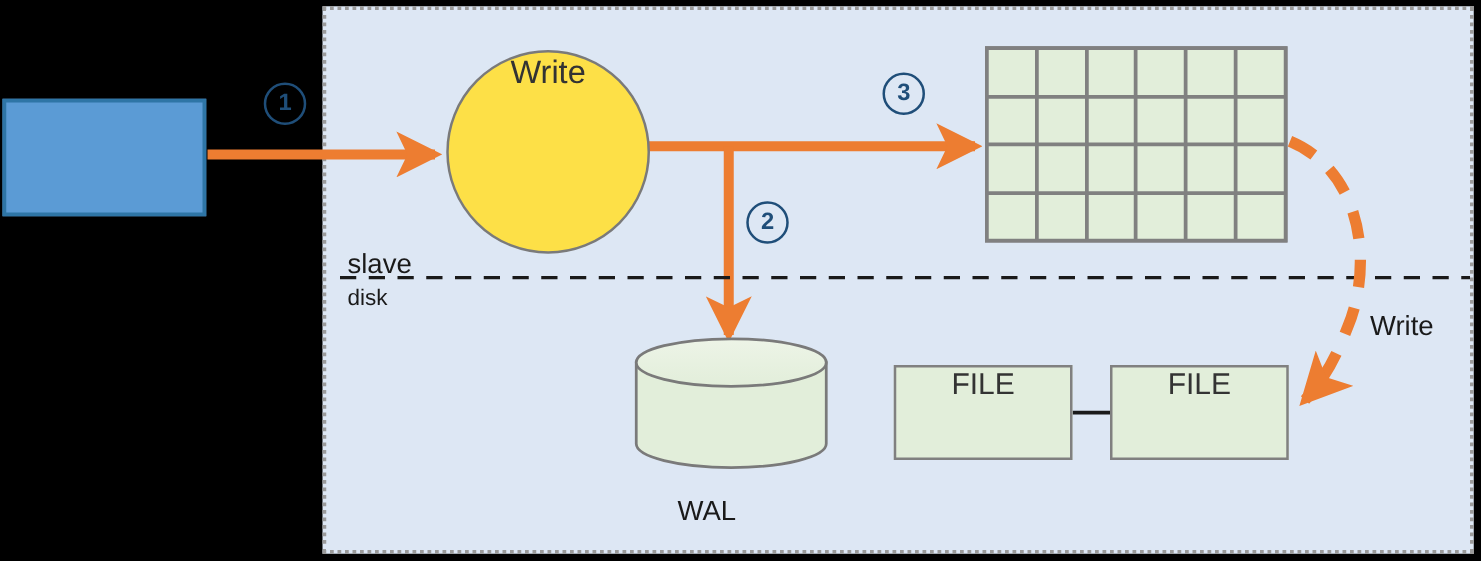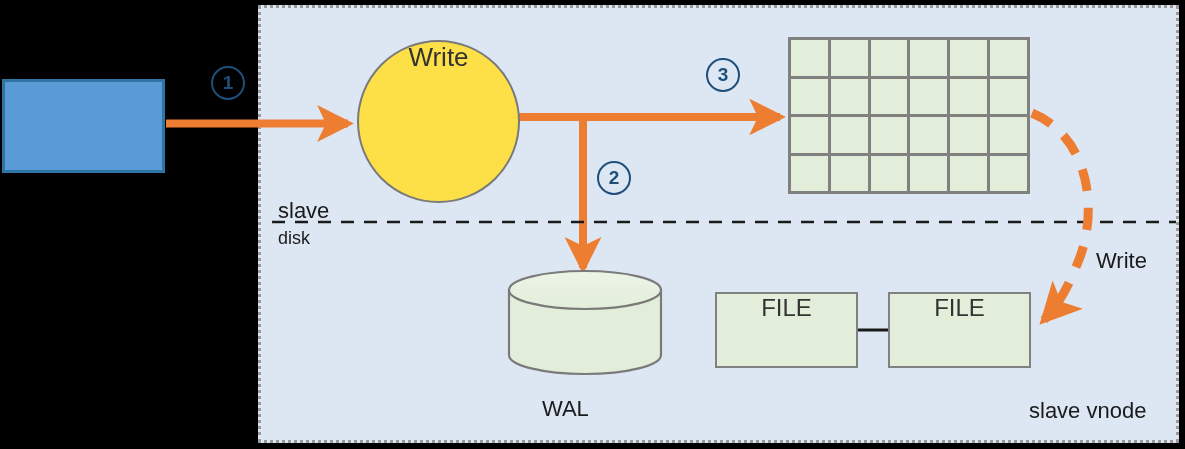--- a/index.html
+++ b/index.html
@@ -222,15 +222,14 @@
     <span>2</span>
   </div>
   <div class="step-circle" id="step-3">
     <span>3</span>
   </div>
 
   <div class="txt" id="label-memory">slave</div>
   <div class="txt" id="label-disk">disk</div>
   <div class="txt" id="label-wal">WAL</div>
   <div class="txt" id="label-flush">Write</div>
-  <div class="txt" id="label-slave">slave vnode</div>
 
 </div>
 
 </body></html>

